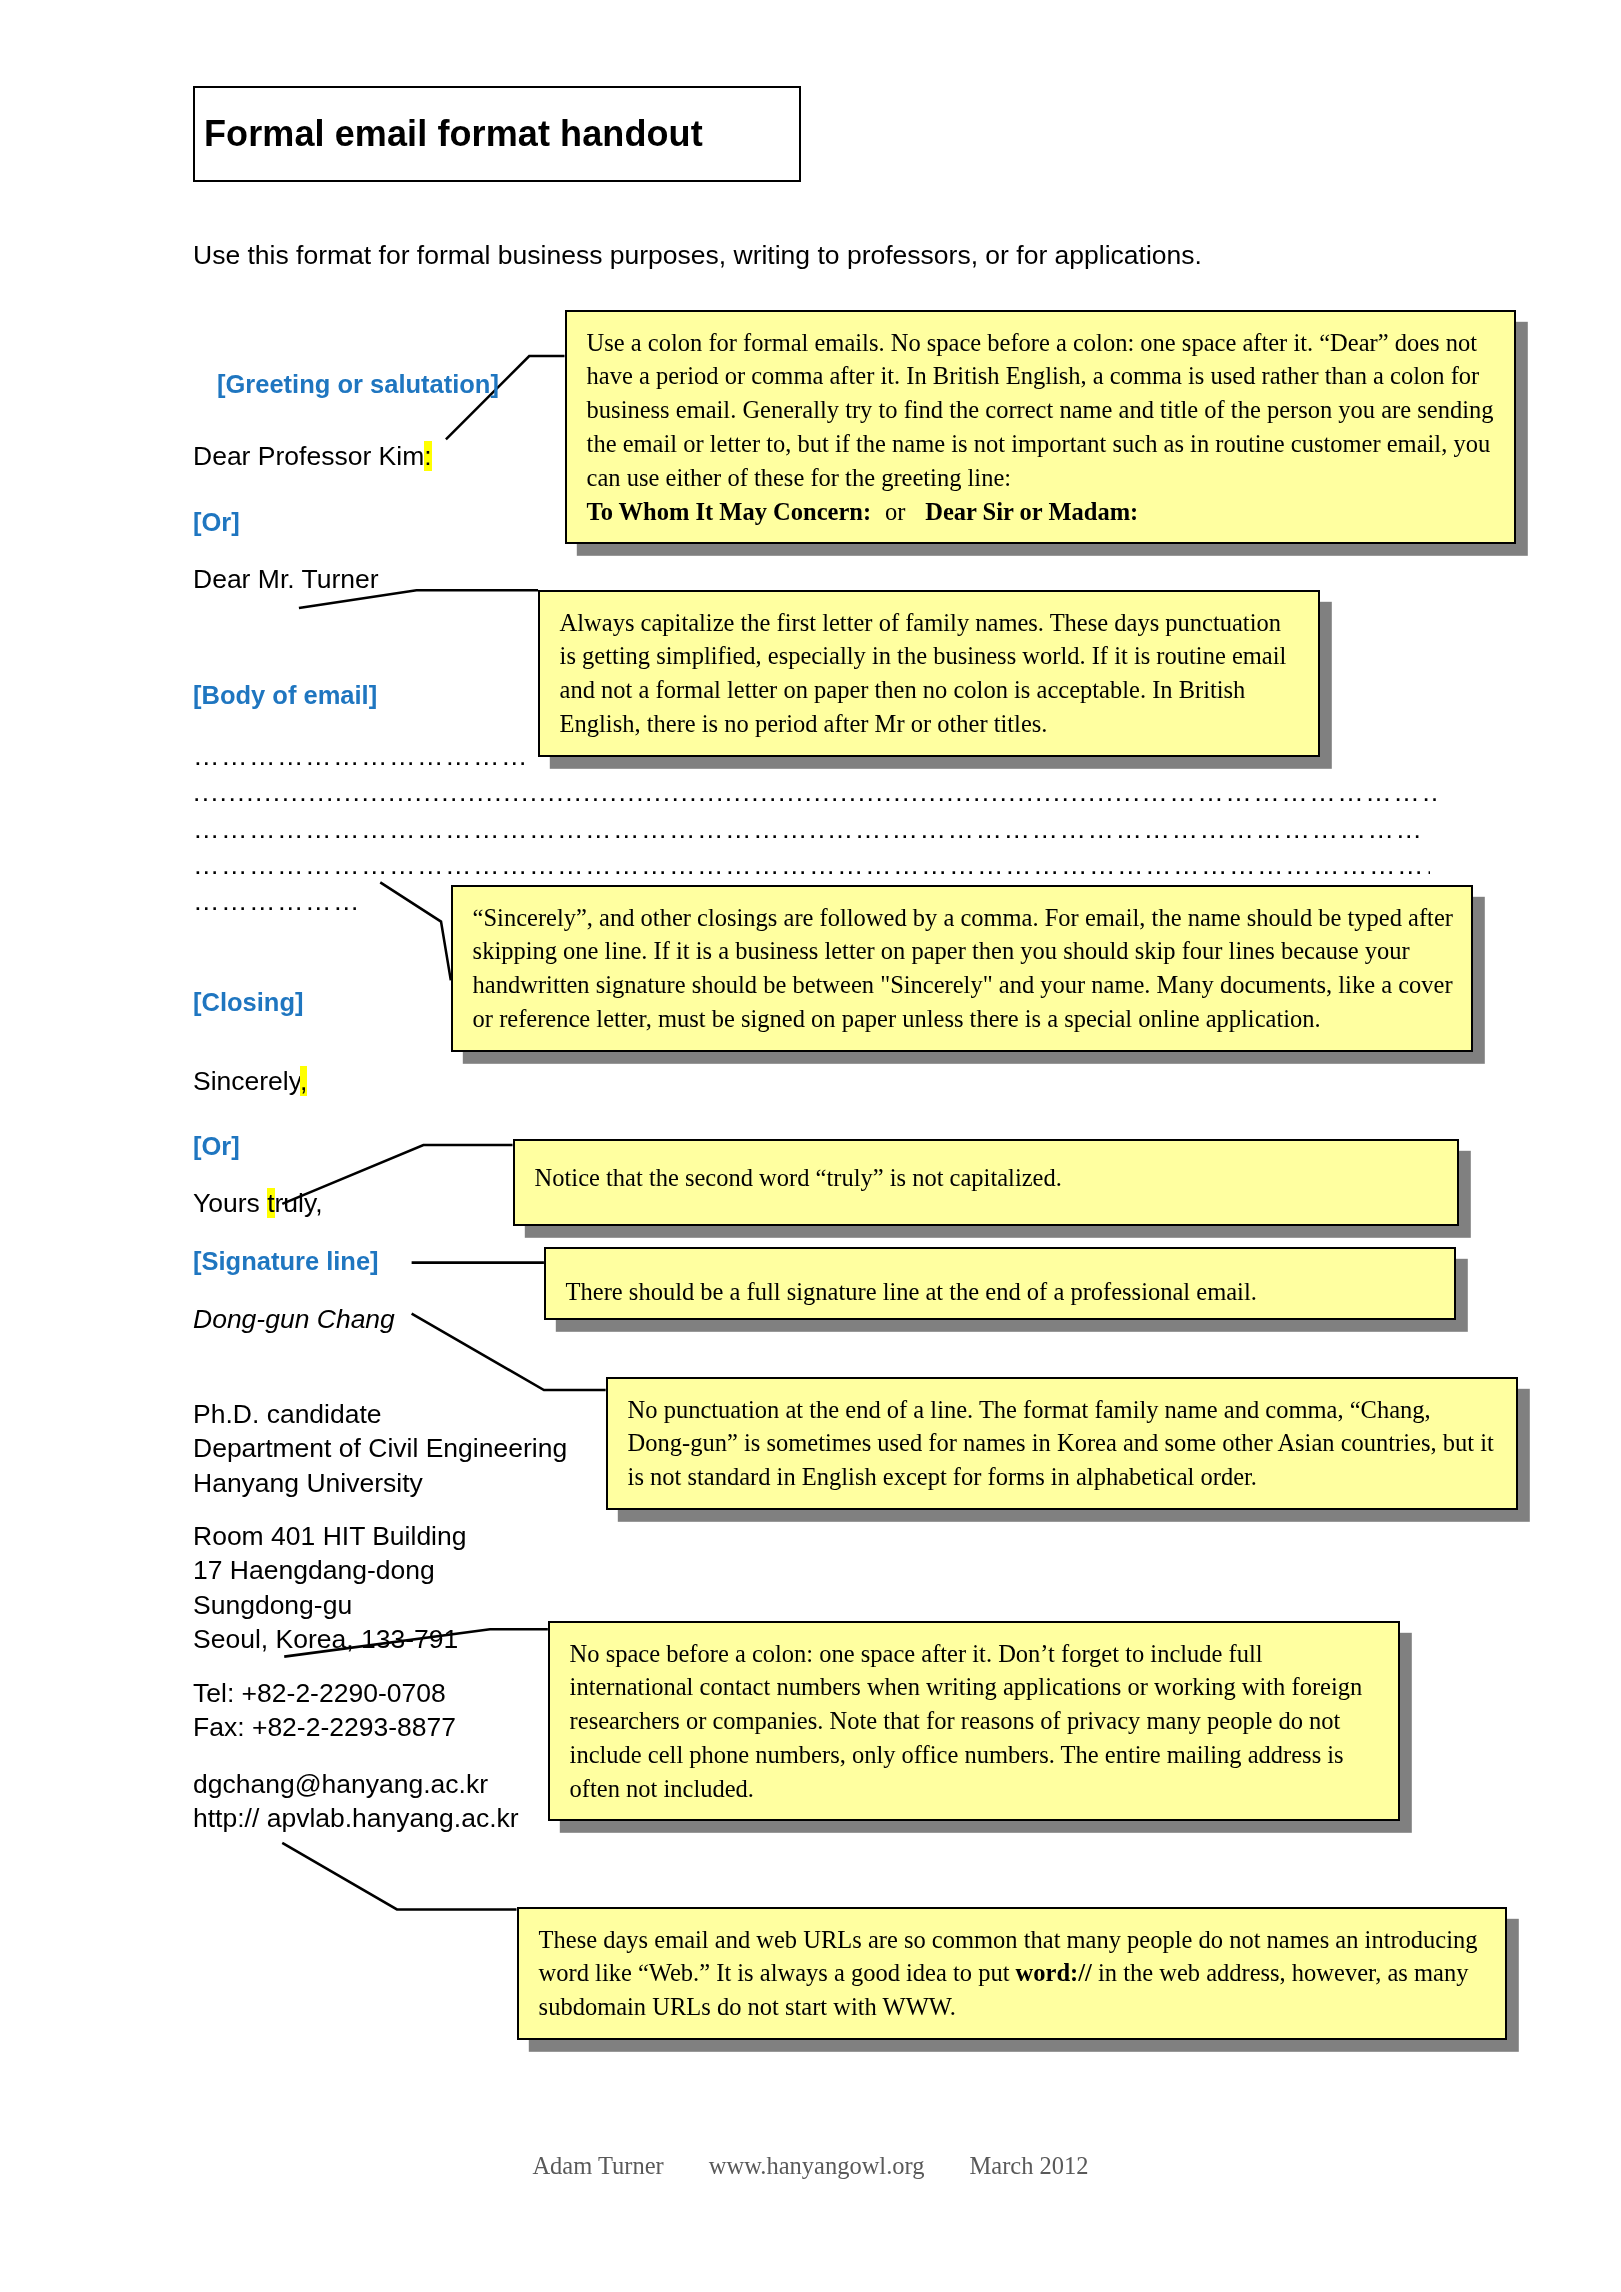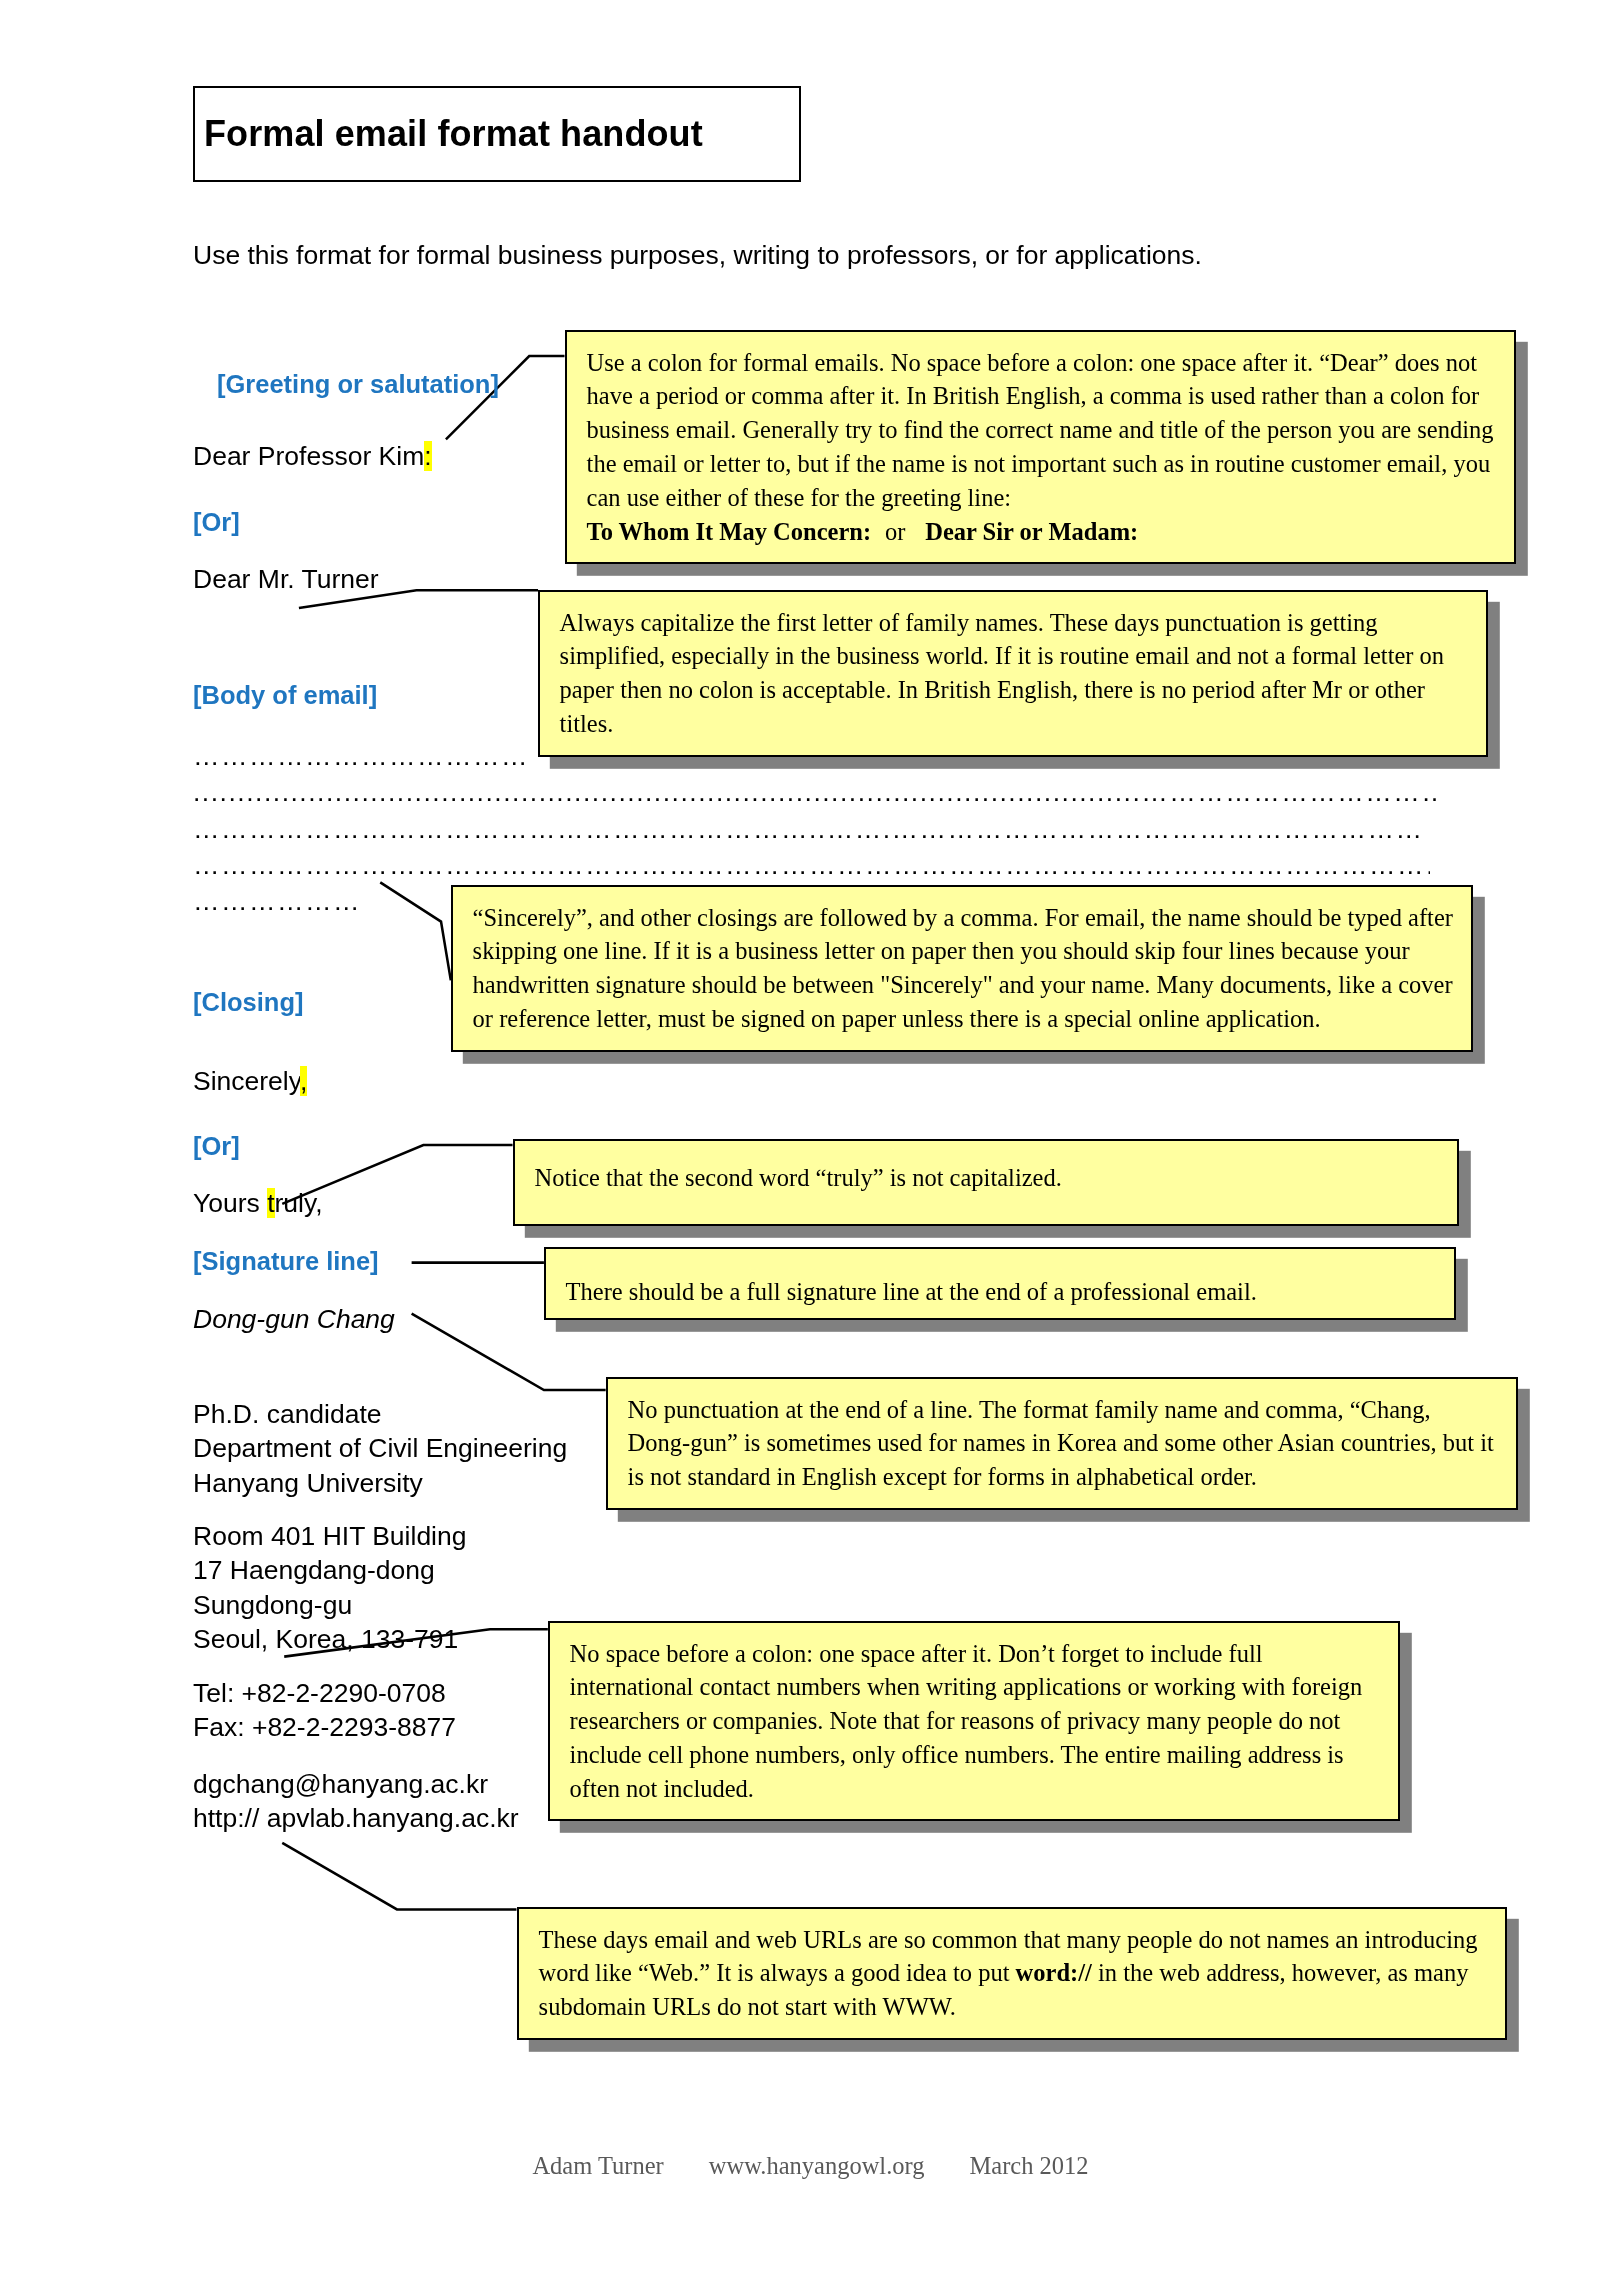--- a/index.html
+++ b/index.html
@@ -198,30 +198,30 @@
 Sungdong-gu
 Seoul, Korea, 133-791</div>
 
   <div class="block" style="left:193px; top:1676px;">Tel: +82-2-2290-0708
 Fax: +82-2-2293-8877</div>
 
   <div class="plain" style="left:193px; top:1769px;">dgchang@hanyang.ac.kr</div>
 
   <div class="plain" style="left:193px; top:1803px;">http:// apvlab.hanyang.ac.kr</div>
 
-  <div class="callout" style="left:565px; top:310px; width:951px;margin-top:20px;">
+  <div class="callout" style="left:565px; top:310px; width:951px;">
     <span>Use a colon for formal emails. No space before a colon: one space after it. “Dear” does not have a period or comma after it. In British English, a comma is used rather than a colon for business email. Generally try to find the correct name and title of the person you are sending the email or letter to, but if the name is not important such as in routine customer email, you can use either of these for the greeting line:</span>
     <div>
       <b>To Whom It May Concern:</b>
       <span style="margin:0 13.7px 0 7.8px;">or</span>
       <b>Dear Sir or Madam:</b>
     </div>
   </div>
 
-  <div class="callout" style="left:538px; top:590px; width:950px;">
+  <div class="callout" style="left:538px; top:590px; width:782px;">
     <span>Always capitalize the first letter of family names. These days punctuation is getting simplified, especially in the business world. If it is routine email and not a formal letter on paper then no colon is acceptable. In British English, there is no period after Mr or other titles.</span>
   </div>
 
   <div class="callout" style="left:451px; top:885px; width:1022px;">
     <span>“Sincerely”, and other closings are followed by a comma. For email, the name should be typed after skipping one line. If it is a business letter on paper then you should skip four lines because your handwritten signature should be between "Sincerely" and your name. Many documents, like a cover or reference letter, must be signed on paper unless there is a special online application.</span>
   </div>
 
   <div class="callout" style="left:513px; top:1139px; width:946px; padding-top:19.6px; padding-bottom:30px;">
     <span>Notice that the second word “truly” is not capitalized.</span>
   </div>

